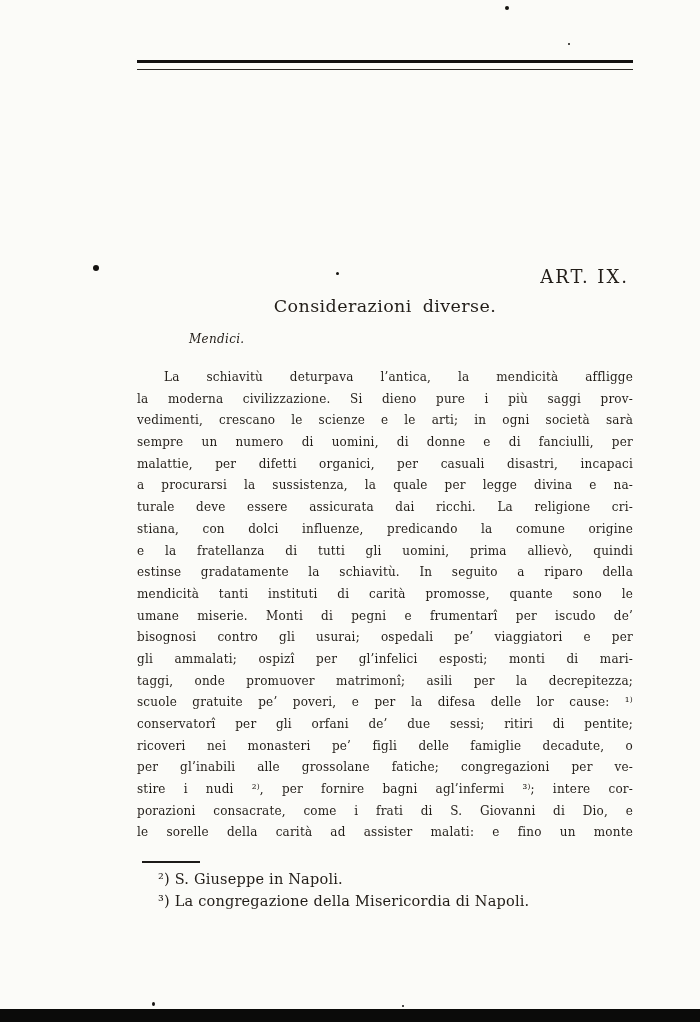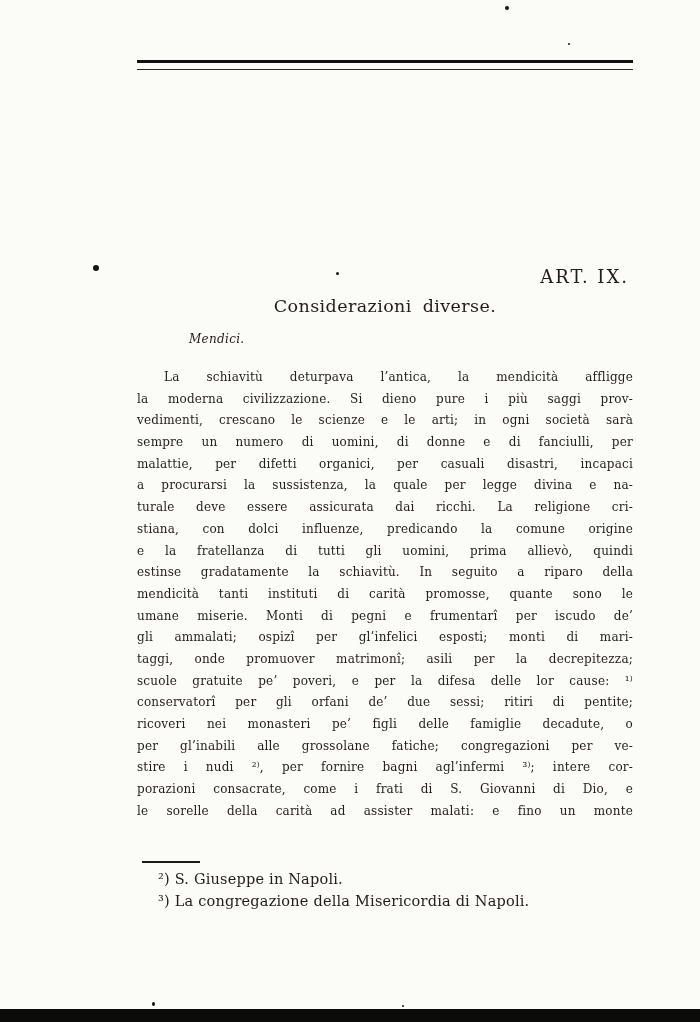--- a/index.html
+++ b/index.html
@@ -78,20 +78,21 @@
     <div class="text-line">vedimenti, crescano le scienze e le arti; in ogni società sarà</div>
     <div class="text-line">sempre un numero di uomini, di donne e di fanciulli, per</div>
     <div class="text-line">malattie, per difetti organici, per casuali disastri, incapaci</div>
     <div class="text-line">a procurarsi la sussistenza, la quale per legge divina e na-</div>
     <div class="text-line">turale deve essere assicurata dai ricchi. La religione cri-</div>
     <div class="text-line">stiana, con dolci influenze, predicando la comune origine</div>
     <div class="text-line">e la fratellanza di tutti gli uomini, prima allievò, quindi</div>
     <div class="text-line">estinse gradatamente la schiavitù. In seguito a riparo della</div>
     <div class="text-line">mendicità tanti instituti di carità promosse, quante sono le</div>
     <div class="text-line">umane miserie. Monti di pegni e frumentarî per iscudo de’</div>
+    <div class="text-line">bisognosi contro gli usurai; ospedali pe’ viaggiatori e per</div>
     <div class="text-line">gli ammalati; ospizî per gl’infelici esposti; monti di mari-</div>
     <div class="text-line">taggi, onde promuover matrimonî; asili per la decrepitezza;</div>
     <div class="text-line">scuole gratuite pe’ poveri, e per la difesa delle lor cause: ¹⁾</div>
     <div class="text-line">conservatorî per gli orfani de’ due sessi; ritiri di pentite;</div>
     <div class="text-line">ricoveri nei monasteri pe’ figli delle famiglie decadute, o</div>
     <div class="text-line">per gl’inabili alle grossolane fatiche; congregazioni per ve-</div>
     <div class="text-line">stire i nudi ²⁾, per fornire bagni agl’infermi ³⁾; intere cor-</div>
     <div class="text-line">porazioni consacrate, come i frati di S. Giovanni di Dio, e</div>
     <div class="text-line">le sorelle della carità ad assister malati: e fino un monte</div>
   </div>

